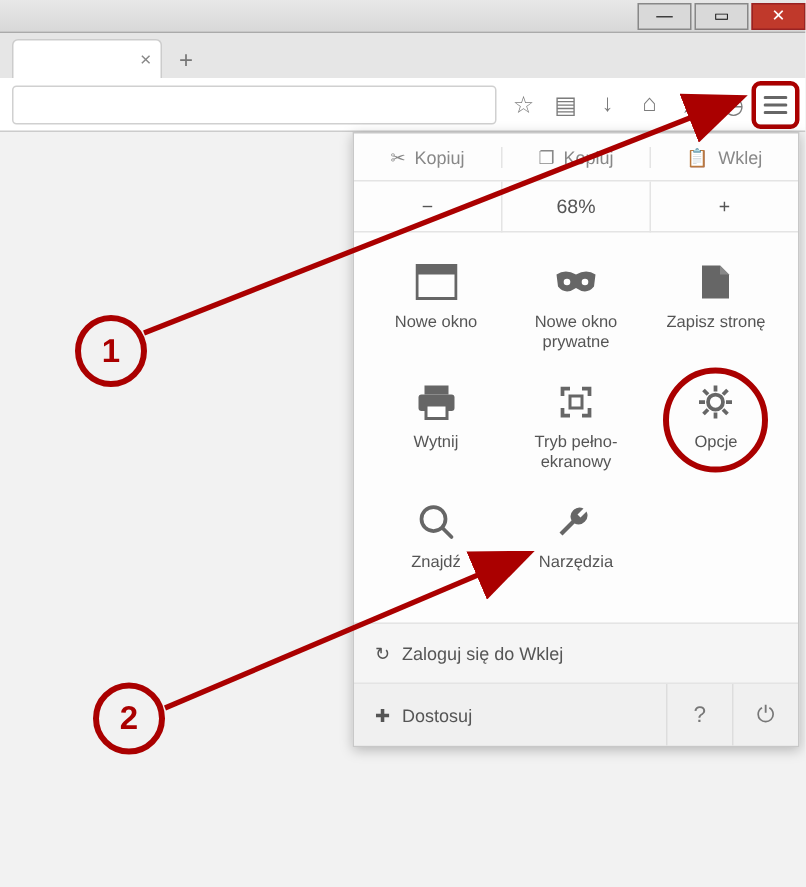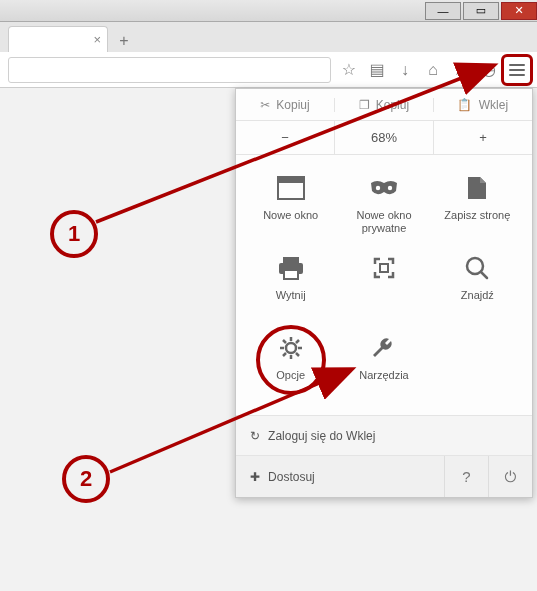--- a/index.html
+++ b/index.html
@@ -140,41 +140,42 @@
       </div>
       <div class="lbl">Wytnij</div>
     </div>
     <div class="gitem">
       <div class="ic">
         <svg width="26" height="26">
             <path d="M4 9V4h5M22 9V4h-5M4 17v5h5M22 17v5h-5" stroke="#666" stroke-width="2.5" fill="none"></path>
             <rect x="9" y="9" width="8" height="8" fill="none" stroke="#666" stroke-width="2"></rect>
           </svg>
       </div>
-    </div>
-    <div class="gitem">
-      <div class="ic">
-        <svg width="26" height="26">
-            <circle cx="11" cy="11" r="8" fill="none" stroke="#666" stroke-width="2.5"></circle>
-            <path d="M17 17l6 6" stroke="#666" stroke-width="2.5" stroke-linecap="round"></path>
-          </svg>
-      </div>
-      <div class="lbl">Znajdź</div>
+      <div class="lbl">Tryb pełno-ekranowy</div>
     </div>
     <div class="gitem">
       <div class="opcje-ring"></div>
       <div class="ic">
         <svg width="26" height="26">
             <circle cx="13" cy="13" r="5" fill="none" stroke="#666" stroke-width="2.5"></circle>
             <g stroke="#666" stroke-width="2.5">
               <path d="M13 2v4M13 20v4M2 13h4M20 13h4M5 5l3 3M18 18l3 3M21 5l-3 3M8 18l-3 3"></path>
             </g>
           </svg>
       </div>
       <div class="lbl">Opcje</div>
+    </div>
+    <div class="gitem">
+      <div class="ic">
+        <svg width="26" height="26">
+            <circle cx="11" cy="11" r="8" fill="none" stroke="#666" stroke-width="2.5"></circle>
+            <path d="M17 17l6 6" stroke="#666" stroke-width="2.5" stroke-linecap="round"></path>
+          </svg>
+      </div>
+      <div class="lbl">Znajdź</div>
     </div>
     <div class="gitem">
       <div class="ic">
         <svg width="26" height="26">
             <path d="M20 6a6 6 0 01-8 8L4 22l-2-2 8-8a6 6 0 018-8l-4 4 2 2z" fill="#666"></path>
           </svg>
       </div>
       <div class="lbl">Narzędzia</div>
     </div>
   </div>

